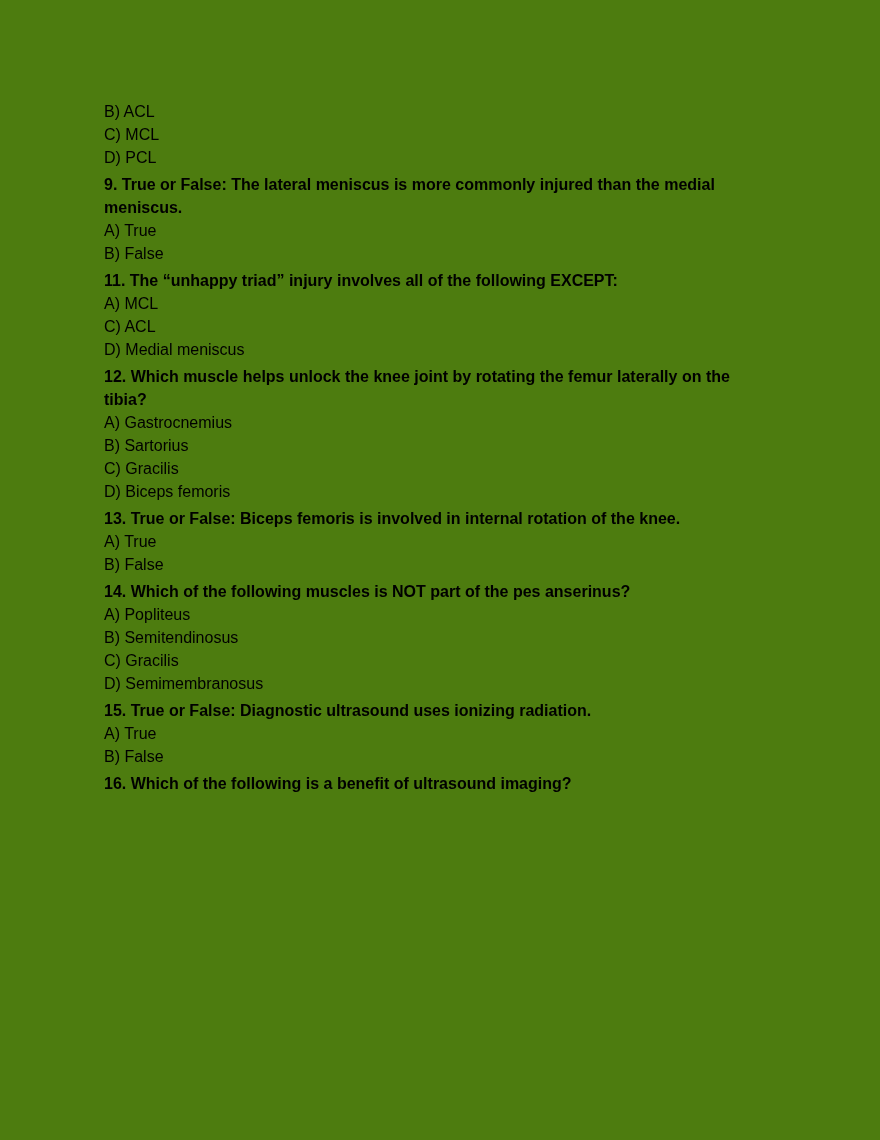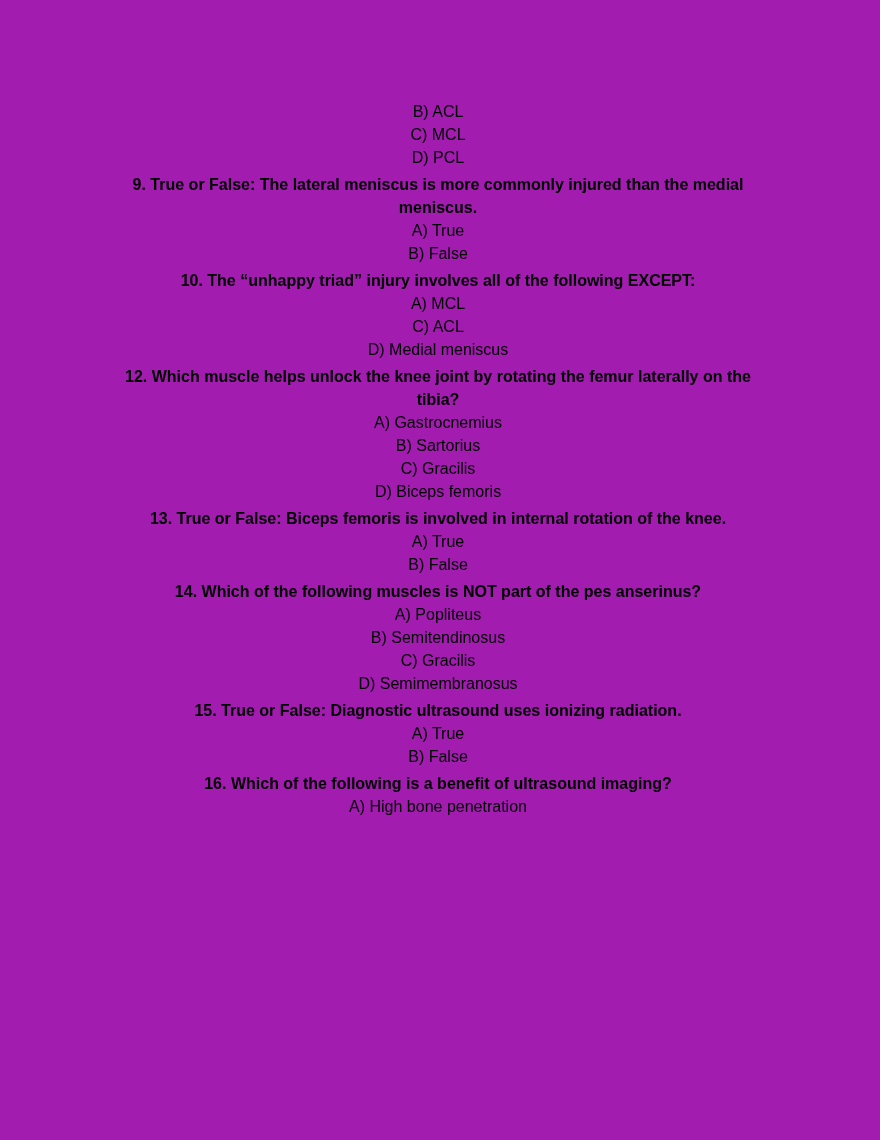--- a/index.html
+++ b/index.html
@@ -12,22 +12,21 @@
     height: 1140px;
     overflow: hidden;
     font-family: "Liberation Sans", "DejaVu Sans", sans-serif;
     color: #000000;
   }
   .page {
     box-sizing: border-box;
     width: 880px;
     height: 1140px;
     padding: 100px 104px 24px 104px;
-    background: #a21caf;
-    text-align: center;
+    background: #4d7c0f;
   }
   .content {
     max-width: 668px;
   }
   .line, .prompt {
     font-size: 16px;
     line-height: 23px;
     margin: 0;
   }
   .prompt {
@@ -52,21 +51,21 @@
       <p class="line">D) PCL</p>
     </div>
 
     <section class="question">
       <p class="prompt">9. True or False: The lateral meniscus is more commonly injured than the medial meniscus.</p>
       <p class="line">A) True</p>
       <p class="line">B) False</p>
     </section>
 
     <section class="question">
-      <p class="prompt">10. The “unhappy triad” injury involves all of the following EXCEPT:</p>
+      <p class="prompt">11. The “unhappy triad” injury involves all of the following EXCEPT:</p>
       <p class="line">A) MCL</p>
       <p class="line">C) ACL</p>
       <p class="line">D) Medial meniscus</p>
     </section>
 
 
     <section class="question">
       <p class="prompt">12. Which muscle helps unlock the knee joint by rotating the femur laterally on the tibia?</p>
       <p class="line">A) Gastrocnemius</p>
       <p class="line">B) Sartorius</p>
@@ -89,17 +88,16 @@
     </section>
 
     <section class="question">
       <p class="prompt">15. True or False: Diagnostic ultrasound uses ionizing radiation.</p>
       <p class="line">A) True</p>
       <p class="line">B) False</p>
     </section>
 
     <section class="question">
       <p class="prompt">16. Which of the following is a benefit of ultrasound imaging?</p>
-      <p class="line">A) High bone penetration</p>
     </section>
 
   </div>
 </div>
 
 </body></html>

